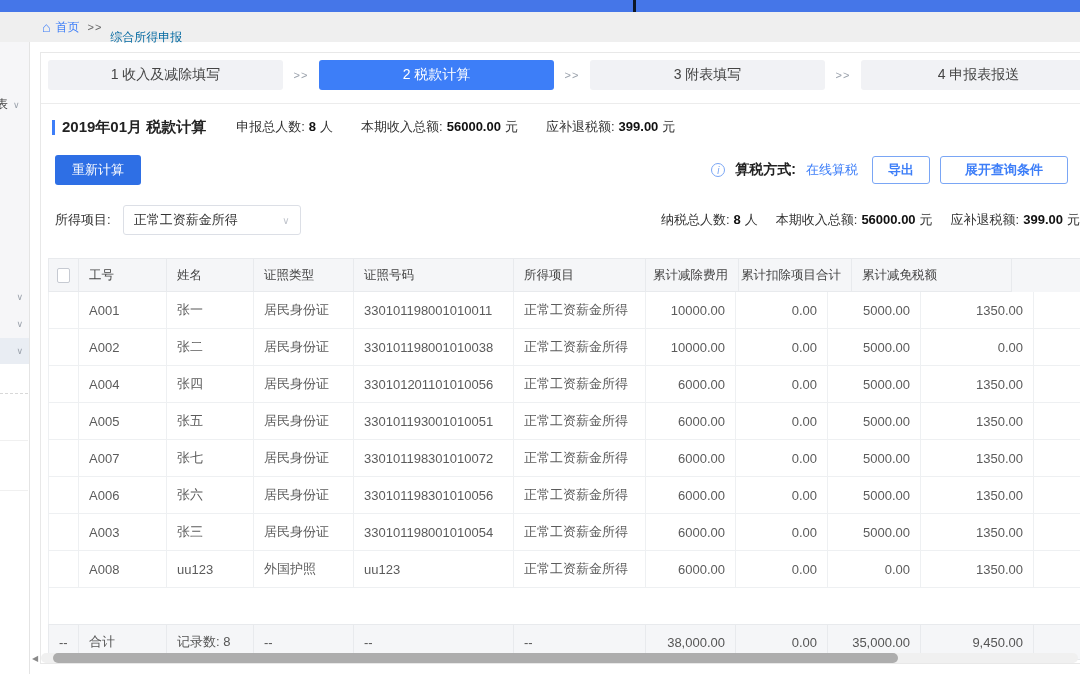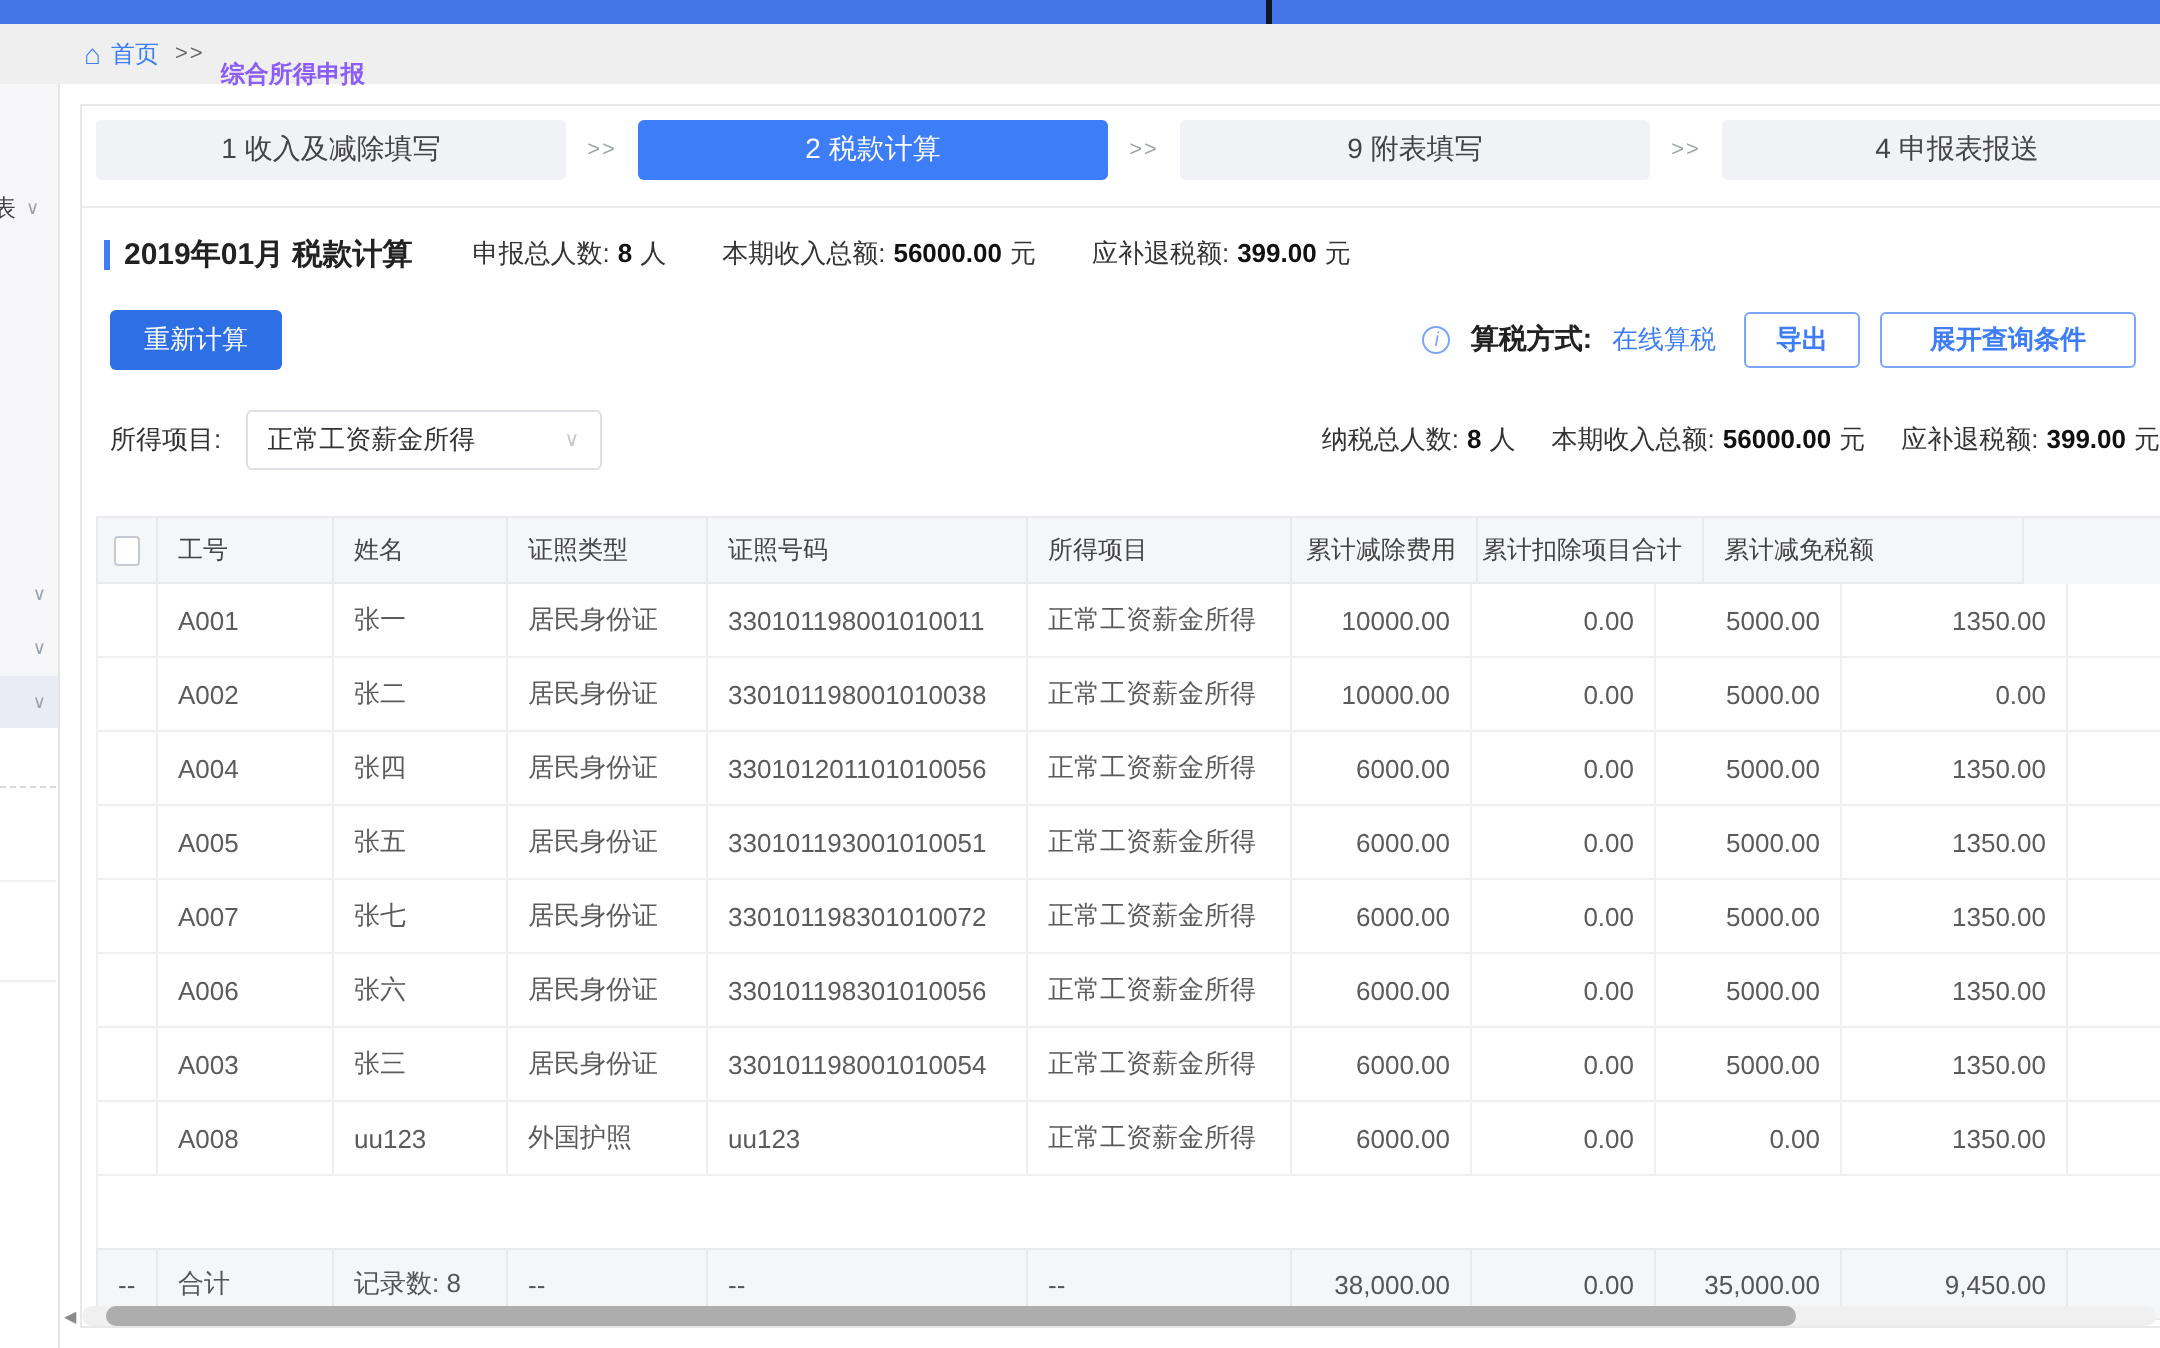--- a/index.html
+++ b/index.html
@@ -8,21 +8,21 @@
     font-family:"Liberation Sans","DejaVu Sans",sans-serif;color:#333;
   }
   
   .topbar{position:absolute;left:0;top:0;width:1080px;height:12px;background:var(--topbar,#4576e8);}
   .topbar-caret{position:absolute;left:633px;top:0;width:3px;height:12px;background:#0d1726;}
   .breadcrumb{position:absolute;left:0;top:12px;width:1080px;height:30px;background:#efefef;
     display:flex;align-items:center;padding-left:42px;box-sizing:border-box;font-size:12px;}
   .bc-home-icon{color:var(--accent,#3d7ef8);font-size:14px;margin-right:5px;line-height:1;}
   .bc-home{color:var(--accent,#3d7ef8);margin-right:8px;cursor:pointer;}
   .bc-sep{color:#666;margin-right:8px;font-size:11px;letter-spacing:1px;}
-  .bc-current{color:#8b5cf6;font-weight:bold;margin-top:20px;}
+  .bc-current{color:#0369a1;font-weight:normal;margin-top:20px;}
   
   .side{position:absolute;left:0;top:42px;width:30px;height:632px;background:#fff;border-right:1px solid #e4e4e4;box-sizing:border-box;}
   .side-top{position:absolute;left:0;top:0;width:29px;height:320px;background:#f6f6f8;}
   .side-item{position:absolute;left:0;top:54px;width:29px;font-size:12px;color:#444;display:flex;align-items:center;}
   .side-item .lbl{margin-left:-4px;}
   .side-item .chev{color:#9aa1ab;font-size:9px;margin-left:5px;}
   .side-chev{position:absolute;width:29px;text-align:right;padding-right:6px;box-sizing:border-box;color:#9aa1ab;font-size:9px;}
   .side-chev.c1{top:250px;} .side-chev.c2{top:277px;} .side-chev.c3{top:304px;}
   .side-hl{position:absolute;left:0;top:296px;width:29px;height:26px;background:#e9edf3;}
   .side-dash{position:absolute;left:0;top:351px;width:28px;border-top:1px dashed #d8d8d8;}
@@ -118,21 +118,21 @@
 </div>
 
 <div class="card"></div>
 <div class="card-divider"></div>
 
 <div class="steps" id="steps">
     <div class="step-pill">1 收入及减除填写</div>
     <div class="step-sep">&gt;&gt;</div>
     <div class="step-pill active">2 税款计算</div>
     <div class="step-sep">&gt;&gt;</div>
-    <div class="step-pill">9 附表填写</div>
+    <div class="step-pill">3 附表填写</div>
     <div class="step-sep">&gt;&gt;</div>
     <div class="step-pill">4 申报表报送</div>
   </div>
 
 <div class="title-row">
   <div class="title-bar"></div>
   <span class="page-title">2019年01月 税款计算</span>
   <span id="period-stats" style="display:flex;">
       <span class="stat"><span>申报总人数:</span><b>8</b><span class="unit">人</span></span>
       <span class="stat"><span>本期收入总额:</span><b>56000.00</b><span class="unit">元</span></span>

